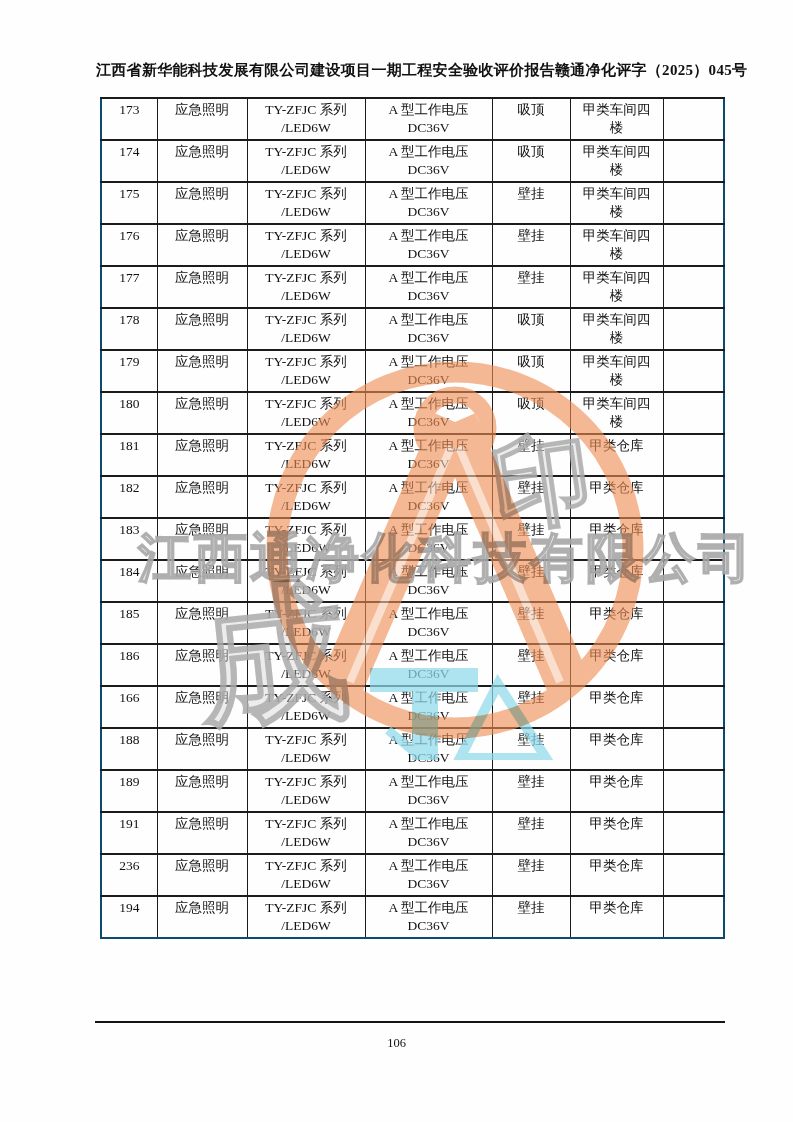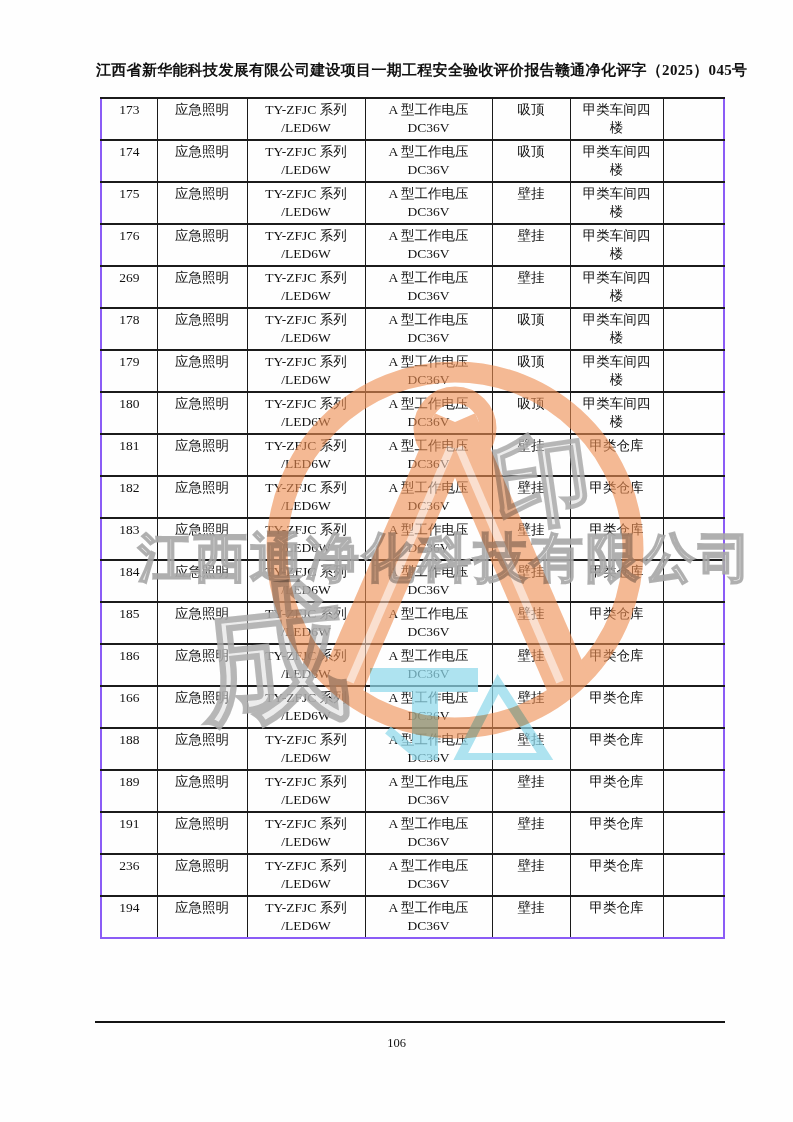--- a/index.html
+++ b/index.html
@@ -19,21 +19,21 @@
     font-size:15px;font-weight:bold;letter-spacing:.3px;
     white-space:nowrap;
   }
   
   table.equip{
     position:absolute;left:100px;top:97px;
     border-collapse:collapse;table-layout:fixed;
     width:623px;
     font-size:13.5px;
   }
-  table.equip{border:2px solid #8b5cf6;}
+  table.equip{border:2px solid #0c4a6e;}
   table.equip td{
     border-left:1px solid #1b1b1b;
     border-top:2px solid #1b1b1b;
     text-align:center;vertical-align:top;
     padding:2px 1px 0 1px;
     height:38px;
     line-height:18px;
     overflow:hidden;
   }
   table.equip col.c1{width:56px;}
@@ -195,21 +195,21 @@
           <td>
             <div class="cl">甲类车间四</div>
             <div class="cl">楼</div>
           </td>
           <td>
             <div class="cl"></div>
           </td>
         </tr>
         <tr>
           <td>
-            <div class="cl">269</div>
+            <div class="cl">177</div>
           </td>
           <td>
             <div class="cl">应急照明</div>
           </td>
           <td>
             <div class="cl">TY-ZFJC 系列</div>
             <div class="cl">/LED6W</div>
           </td>
           <td>
             <div class="cl">A 型工作电压</div>

